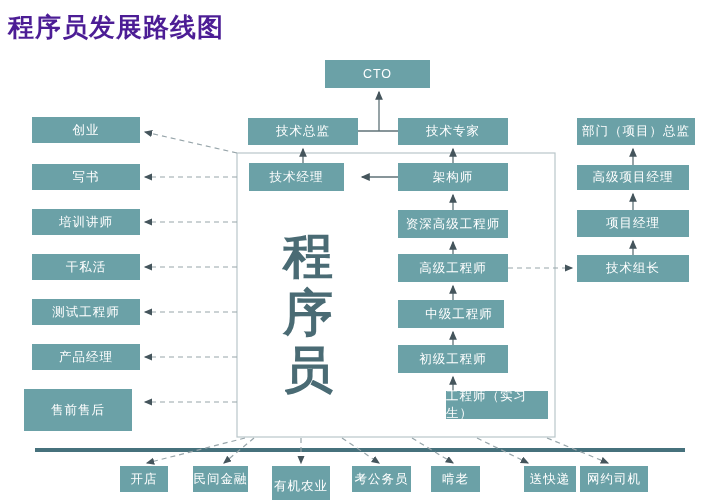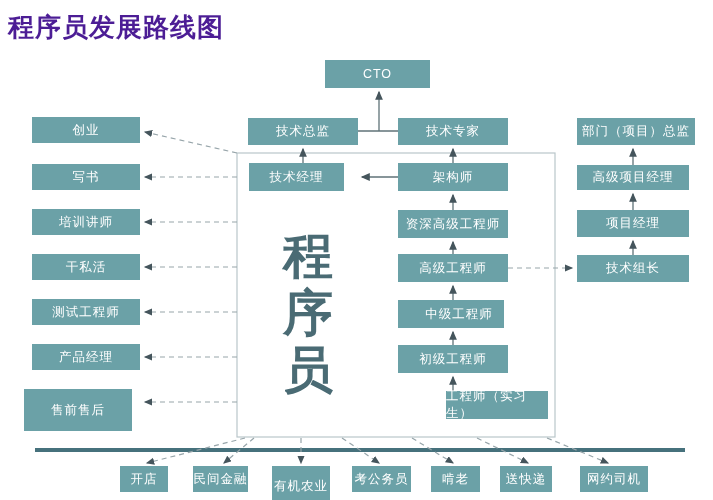--- a/index.html
+++ b/index.html
@@ -100,16 +100,16 @@
   <div class="node" style="left:32px;top:254px;width:108px;height:26px;">干私活</div>
   <div class="node" style="left:32px;top:299px;width:108px;height:26px;">测试工程师</div>
   <div class="node" style="left:32px;top:344px;width:108px;height:26px;">产品经理</div>
   <div class="node" style="left:24px;top:389px;width:108px;height:42px;">售前售后</div>
 
   <div class="node" style="left:120px;top:466px;width:48px;height:26px;">开店</div>
   <div class="node" style="left:193px;top:466px;width:55px;height:26px;">民间金融</div>
   <div class="node" style="left:272px;top:466px;width:58px;height:41px;">有机农业</div>
   <div class="node" style="left:352px;top:466px;width:59px;height:26px;">考公务员</div>
   <div class="node" style="left:431px;top:466px;width:49px;height:26px;">啃老</div>
-  <div class="node" style="left:500px;top:466px;width:52px;height:26px;">送快递</div>
+  <div class="node" style="left:524px;top:466px;width:52px;height:26px;">送快递</div>
   <div class="node" style="left:580px;top:466px;width:68px;height:26px;">网约司机</div>
 
 </div>
 
 </body></html>

